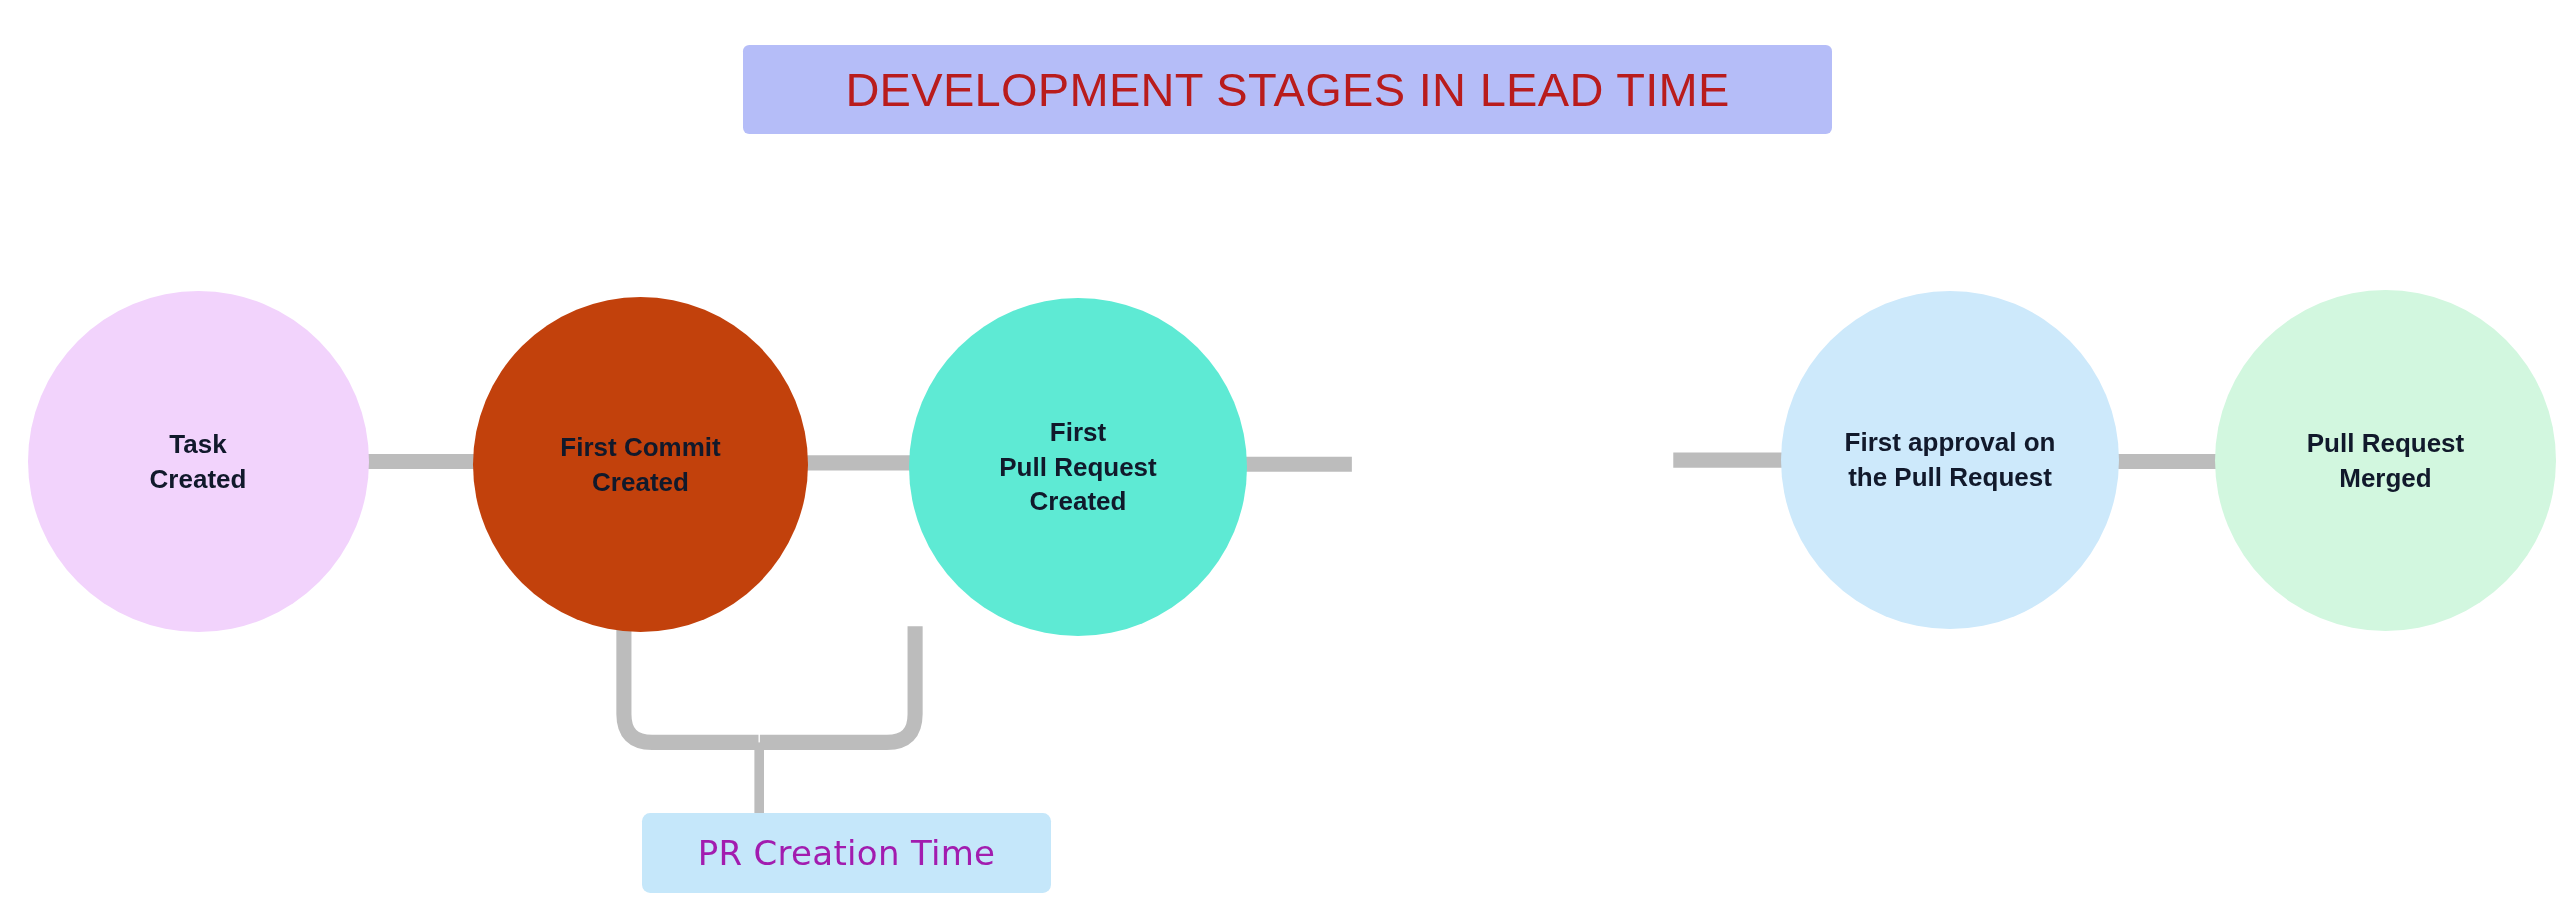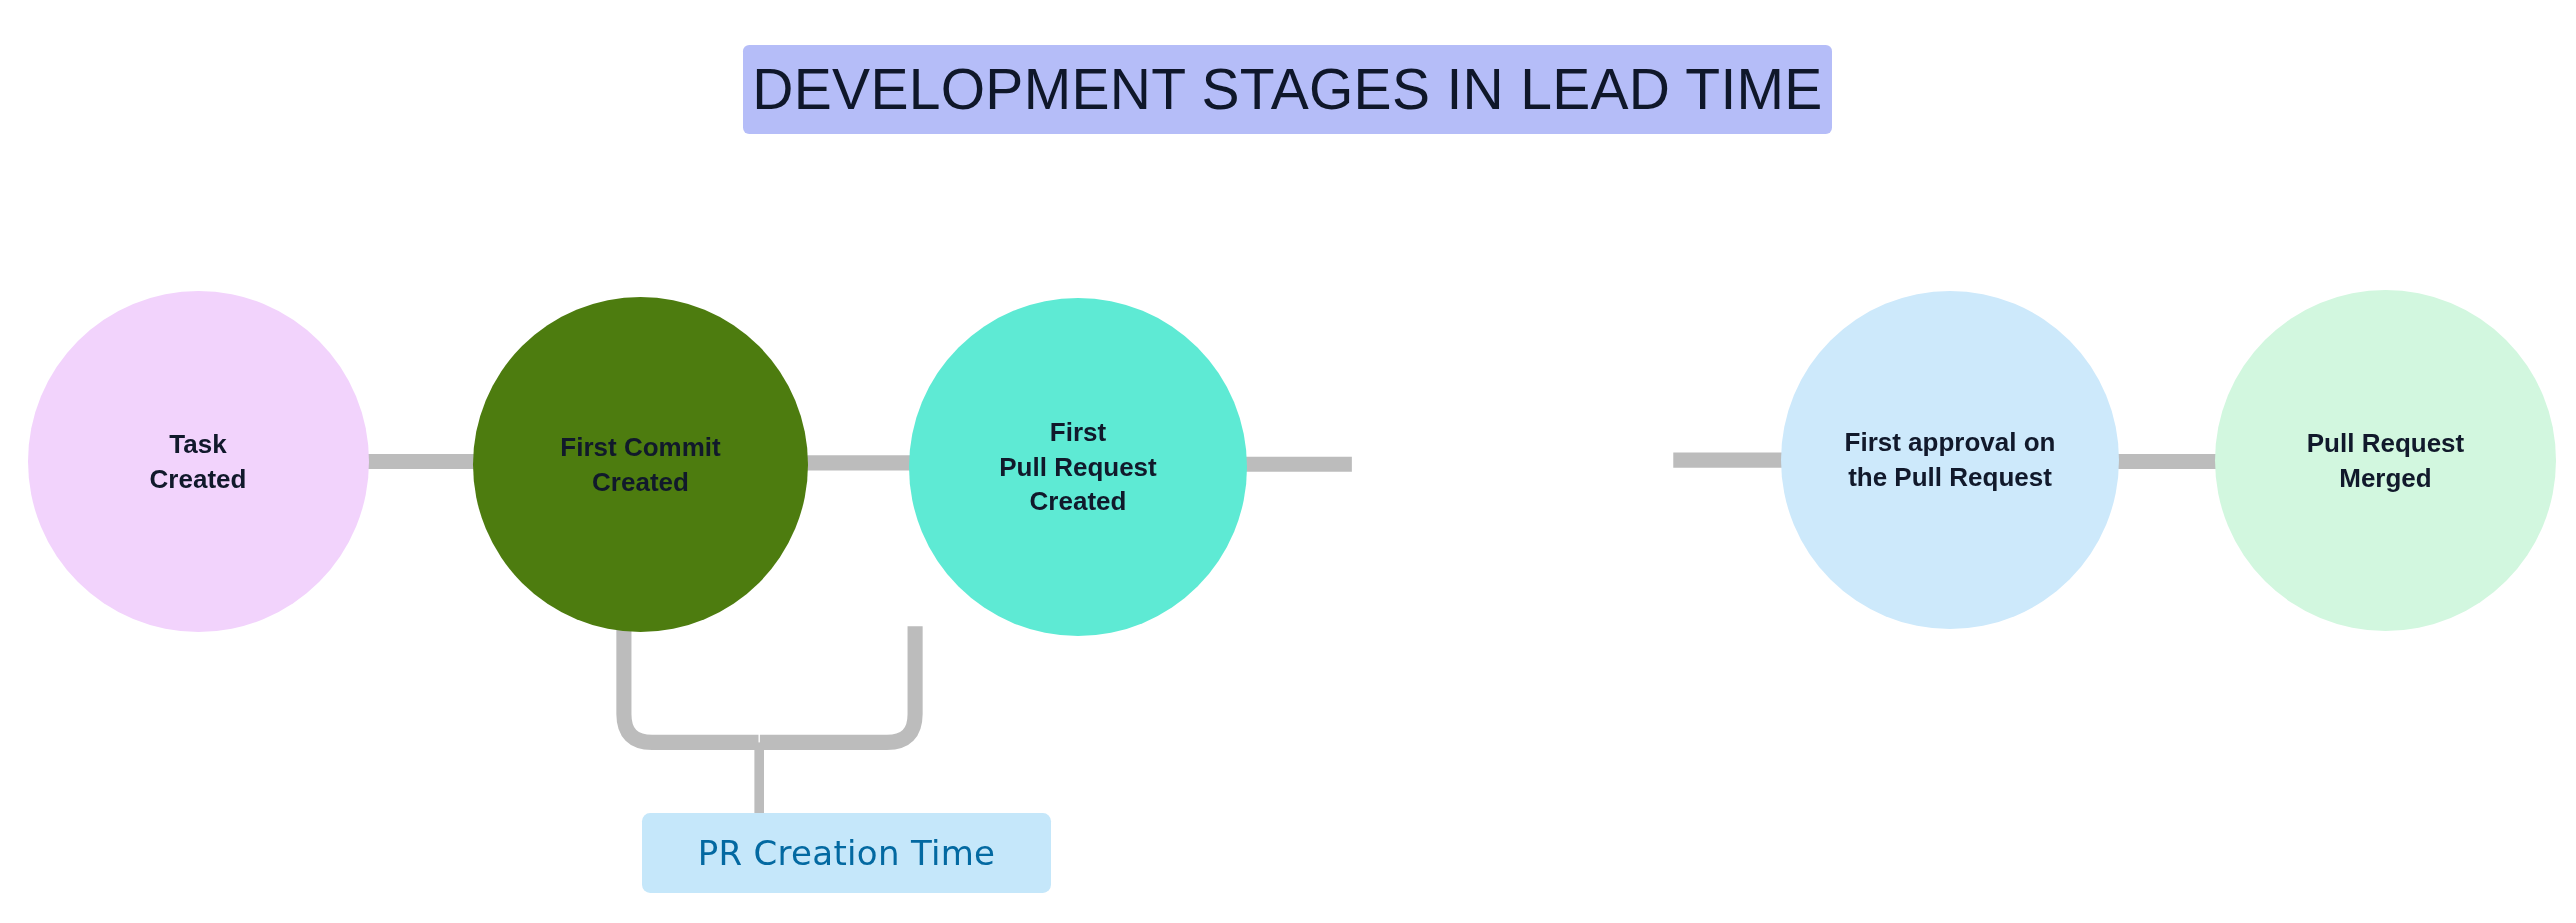--- a/index.html
+++ b/index.html
@@ -32,23 +32,23 @@
     height: 89px;
     background: #b5bdf8;
     border-radius: 6.2px;
     display: flex;
     align-items: center;
     justify-content: center;
     box-sizing: border-box;
   }
   .title-text {
     font-family: "Liberation Sans", sans-serif;
-    font-size: 57px;
+    font-size: 47px;
     font-weight: 400;
-    color: #0f172a;
+    color: #b91c1c;
     letter-spacing: 0.3px;
     white-space: nowrap;
     line-height: 1;
   }
 
   
   #edges {
     position: absolute;
     left: 0;
     top: 0;
@@ -88,21 +88,21 @@
     border-radius: 8.2px;
     display: flex;
     align-items: center;
     justify-content: center;
     box-sizing: border-box;
   }
   .edge-label-text {
     font-family: "DejaVu Sans", sans-serif;
     font-size: 34px;
     font-weight: 400;
-    color: #0369a1;
+    color: #a21caf;
     white-space: nowrap;
     letter-spacing: 0.3px;
     line-height: 1;
   }
 </style>
 </head>
 <body>
 
 <div id="diagram-root">
 
@@ -127,21 +127,21 @@
     <g stroke="#bcbcbc" stroke-width="14" fill="none" stroke-linecap="butt">
       <line x1="1105" y1="1081" x2="1105" y2="1190"></line>
     </g>
   </svg>
 
   <div class="node" style="left:27.5px; top:291px; width:341px; height:341px; background:#f2d3fc;">
     <span class="node-label">Task
 Created</span>
   </div>
 
-  <div class="node" style="left:473px; top:297px; width:335px; height:335px; background:#4d7c0f;">
+  <div class="node" style="left:473px; top:297px; width:335px; height:335px; background:#c2410c;">
     <span class="node-label">First Commit
 Created</span>
   </div>
 
   <div class="node" style="left:909px; top:298px; width:338px; height:338px; background:#5eead4;">
     <span class="node-label">First
 Pull Request
 Created</span>
   </div>
 

